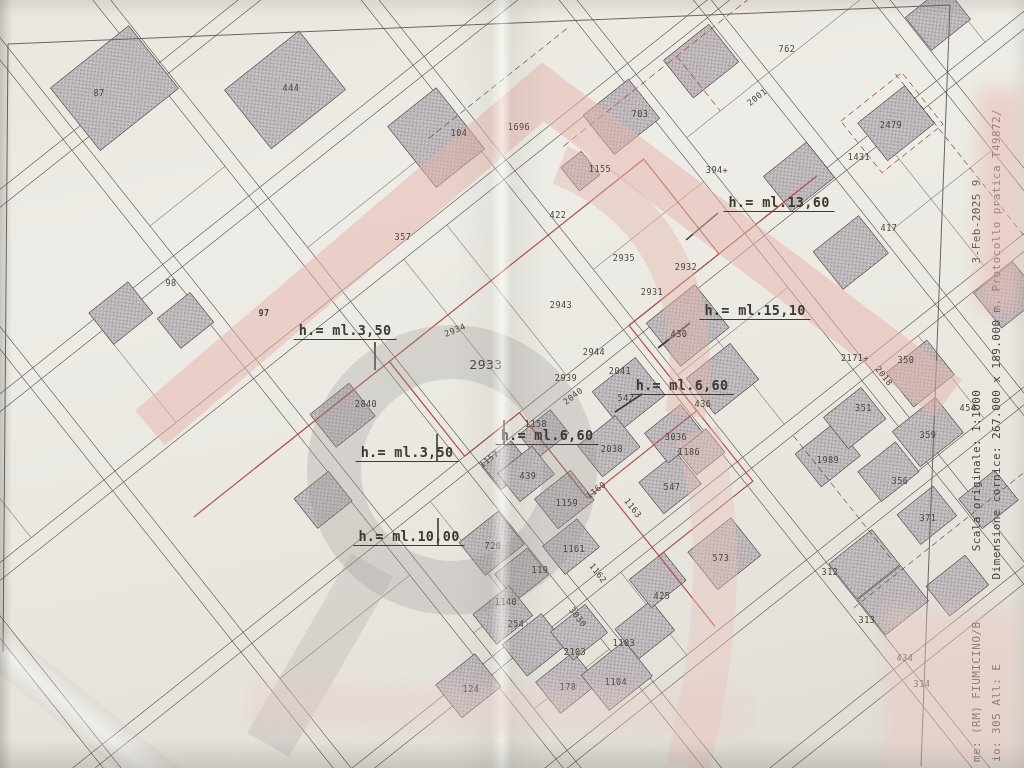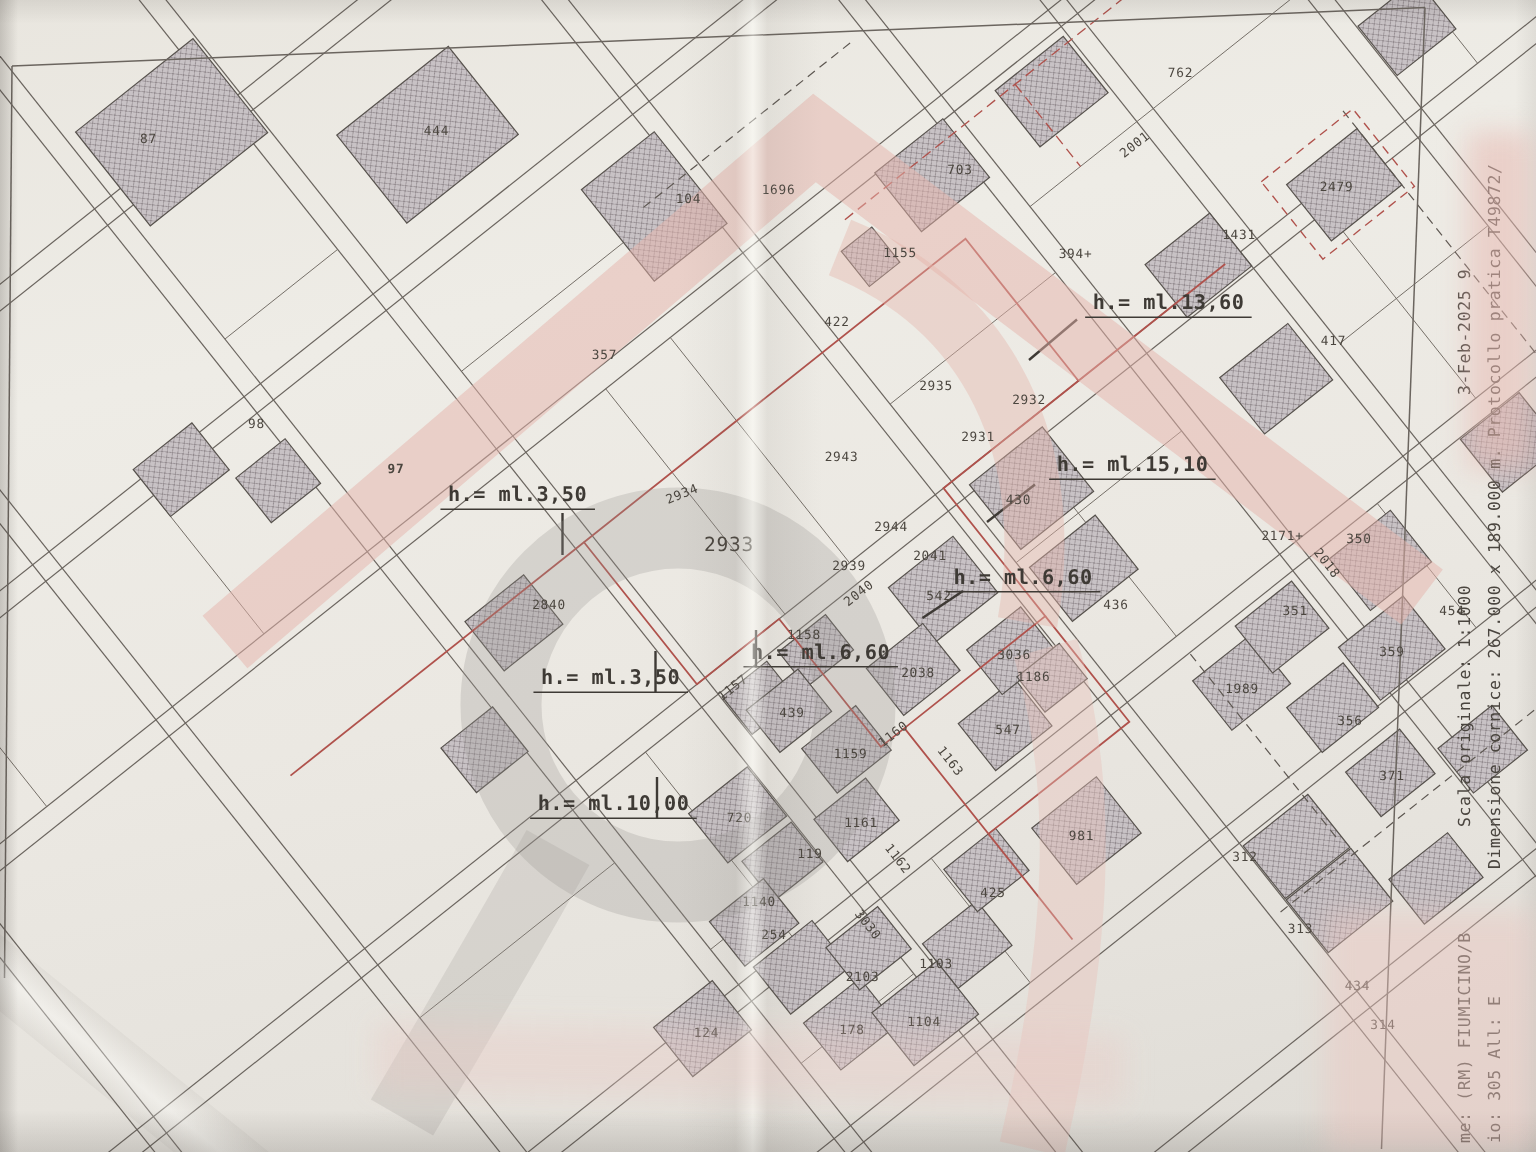--- a/index.html
+++ b/index.html
@@ -212,37 +212,37 @@
       <span class="plabel" style="left: 291px; top: 88px; transform: translate(-50%, -50%);">444</span>
       <span class="plabel" style="left: 459px; top: 133px; transform: translate(-50%, -50%);">104</span>
       <span class="plabel" style="left: 519px; top: 127px; transform: translate(-50%, -50%);">1696</span>
       <span class="plabel" style="left: 600px; top: 169px; transform: translate(-50%, -50%);">1155</span>
       <span class="plabel" style="left: 558px; top: 215px; transform: translate(-50%, -50%);">422</span>
       <span class="plabel" style="left: 379px; top: 237px; transform: translate(-50%, -50%); margin-left: 24px;">357</span>
       <span class="plabel" style="left: 640px; top: 114px; transform: translate(-50%, -50%);">703</span>
       <span class="plabel" style="left: 739px; top: 49px; transform: translate(-50%, -50%); margin-left: 48px;">762</span>
       <span class="plabel" style="left: 757px; top: 97px; transform: translate(-50%, -50%) rotate(-38deg);">2001</span>
       <span class="plabel" style="left: 717px; top: 170px; transform: translate(-50%, -50%);">394+</span>
-      <span class="plabel" style="left: 826px; top: 157px; transform: translate(-50%, -50%);">1431</span>
+      <span class="plabel" style="left: 859px; top: 157px; transform: translate(-50%, -50%);">1431</span>
       <span class="plabel" style="left: 891px; top: 125px; transform: translate(-50%, -50%);">2479</span>
       <span class="plabel" style="left: 889px; top: 228px; transform: translate(-50%, -50%);">417</span>
       <span class="plabel" style="left: 171px; top: 283px; transform: translate(-50%, -50%);">98</span>
       <span class="plabel" style="left: 264px; top: 313px; transform: translate(-50%, -50%); font-weight: bold;">97</span>
       <span class="plabel" style="left: 686px; top: 267px; transform: translate(-50%, -50%);">2932</span>
       <span class="plabel" style="left: 624px; top: 258px; transform: translate(-50%, -50%);">2935</span>
       <span class="plabel" style="left: 561px; top: 305px; transform: translate(-50%, -50%);">2943</span>
       <span class="plabel" style="left: 652px; top: 292px; transform: translate(-50%, -50%);">2931</span>
       <span class="plabel" style="left: 455px; top: 330px; transform: translate(-50%, -50%) rotate(-22deg);">2934</span>
       <span class="plabel" style="left: 486px; top: 364px; font-size: 13px; transform: translate(-50%, -50%);">2933</span>
       <span class="plabel" style="left: 594px; top: 352px; transform: translate(-50%, -50%);">2944</span>
       <span class="plabel" style="left: 566px; top: 378px; transform: translate(-50%, -50%);">2939</span>
       <span class="plabel" style="left: 573px; top: 396px; transform: translate(-50%, -50%) rotate(-38deg);">2040</span>
       <span class="plabel" style="left: 620px; top: 371px; transform: translate(-50%, -50%);">2041</span>
       <span class="plabel" style="left: 626px; top: 398px; transform: translate(-50%, -50%);">542</span>
-      <span class="plabel" style="left: 744px; top: 404px; transform: translate(-50%, -50%);">436</span>
+      <span class="plabel" style="left: 703px; top: 404px; transform: translate(-50%, -50%);">436</span>
       <span class="plabel" style="left: 679px; top: 334px; transform: translate(-50%, -50%);">430</span>
       <span class="plabel" style="left: 366px; top: 404px; transform: translate(-50%, -50%);">2840</span>
       <span class="plabel" style="left: 612px; top: 449px; transform: translate(-50%, -50%);">2038</span>
       <span class="plabel" style="left: 676px; top: 437px; transform: translate(-50%, -50%);">3036</span>
       <span class="plabel" style="left: 689px; top: 452px; transform: translate(-50%, -50%);">1186</span>
       <span class="plabel" style="left: 536px; top: 424px; transform: translate(-50%, -50%);">1158</span>
       <span class="plabel" style="left: 489px; top: 459px; transform: translate(-50%, -50%) rotate(-38deg);">1157</span>
       <span class="plabel" style="left: 528px; top: 476px; transform: translate(-50%, -50%);">439</span>
       <span class="plabel" style="left: 672px; top: 487px; transform: translate(-50%, -50%);">547</span>
       <span class="plabel" style="left: 567px; top: 503px; transform: translate(-50%, -50%);">1159</span>
@@ -251,21 +251,21 @@
       <span class="plabel" style="left: 493px; top: 546px; transform: translate(-50%, -50%);">720</span>
       <span class="plabel" style="left: 574px; top: 549px; transform: translate(-50%, -50%);">1161</span>
       <span class="plabel" style="left: 540px; top: 570px; transform: translate(-50%, -50%);">119</span>
       <span class="plabel" style="left: 598px; top: 573px; transform: translate(-50%, -50%) rotate(52deg);">1162</span>
       <span class="plabel" style="left: 506px; top: 602px; transform: translate(-50%, -50%);">1140</span>
       <span class="plabel" style="left: 516px; top: 624px; transform: translate(-50%, -50%);">254</span>
       <span class="plabel" style="left: 578px; top: 617px; transform: translate(-50%, -50%) rotate(52deg);">3030</span>
       <span class="plabel" style="left: 575px; top: 652px; transform: translate(-50%, -50%);">2103</span>
       <span class="plabel" style="left: 624px; top: 643px; transform: translate(-50%, -50%);">1103</span>
       <span class="plabel" style="left: 662px; top: 596px; transform: translate(-50%, -50%);">425</span>
-      <span class="plabel" style="left: 721px; top: 558px; transform: translate(-50%, -50%);">981</span>
+      <span class="plabel" style="left: 721px; top: 558px; transform: translate(-50%, -50%);">573</span>
       <span class="plabel" style="left: 616px; top: 682px; transform: translate(-50%, -50%);">1104</span>
       <span class="plabel" style="left: 568px; top: 687px; transform: translate(-50%, -50%);">178</span>
       <span class="plabel" style="left: 471px; top: 689px; transform: translate(-50%, -50%);">124</span>
       <span class="plabel" style="left: 855px; top: 334px; transform: translate(-50%, -50%); margin-top: 24px;">2171+</span>
       <span class="plabel" style="left: 884px; top: 376px; transform: translate(-50%, -50%) rotate(52deg);">2018</span>
       <span class="plabel" style="left: 906px; top: 360px; transform: translate(-50%, -50%);">350</span>
       <span class="plabel" style="left: 845px; top: 408px; transform: translate(-50%, -50%); padding-left: 37px;">351</span>
       <span class="plabel" style="left: 828px; top: 460px; transform: translate(-50%, -50%);">1989</span>
       <span class="plabel" style="left: 928px; top: 435px; transform: translate(-50%, -50%);">359</span>
       <span class="plabel" style="left: 968px; top: 408px; transform: translate(-50%, -50%);">454</span>

